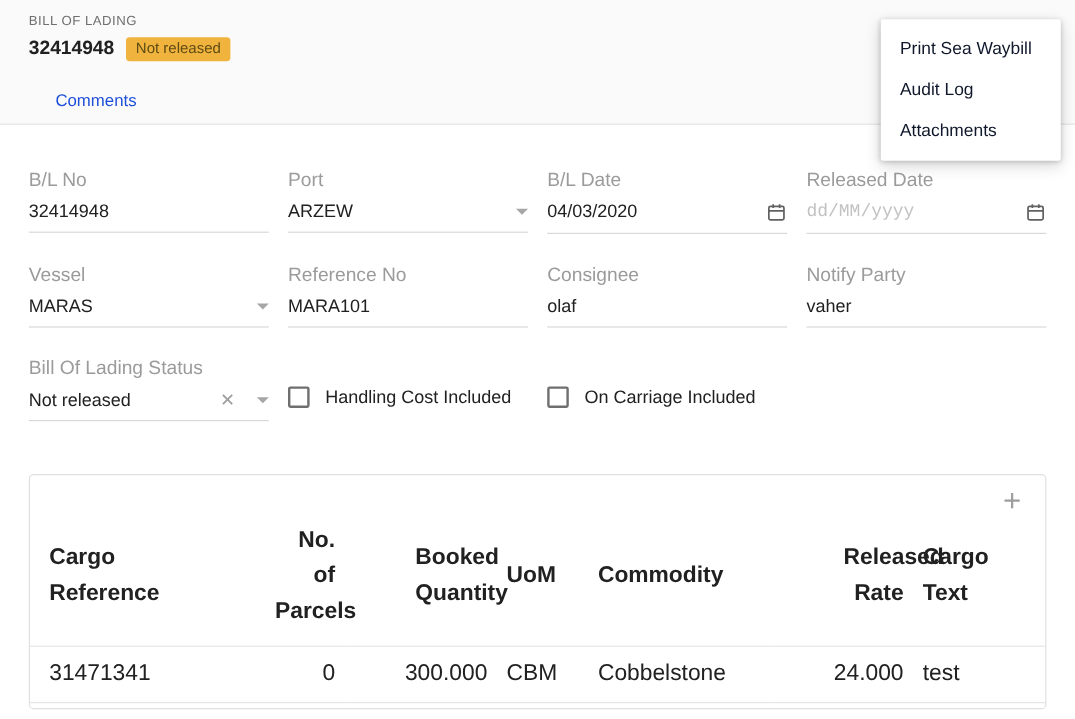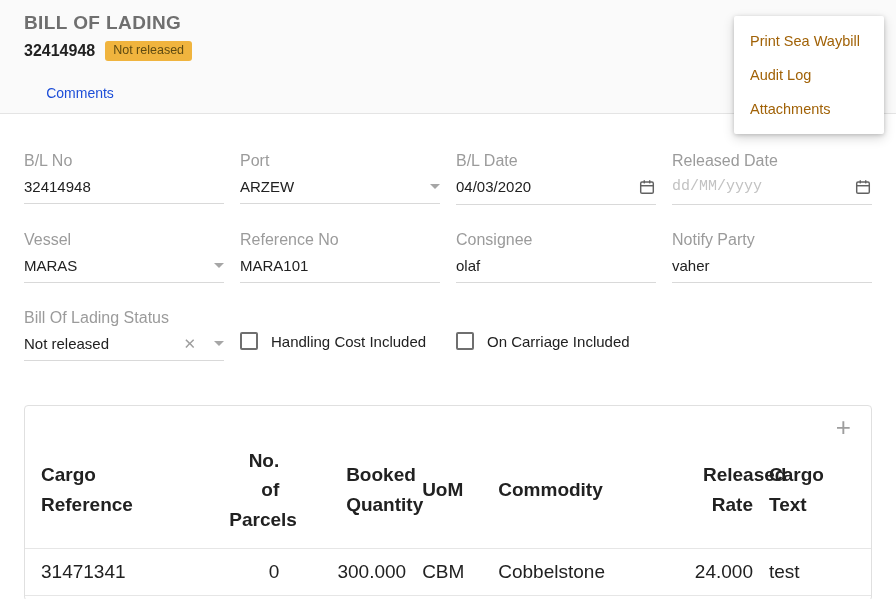--- a/index.html
+++ b/index.html
@@ -9,41 +9,41 @@
     --header-bg:#fafafa;
   }
   *{box-sizing:border-box;}
   html,body{margin:0;padding:0;}
   body{
     width:896px;height:599px;overflow:hidden;position:relative;
     font-family:"Liberation Sans", sans-serif;background:#ffffff;color:#212121;
   }
   
   .page-header{background:var(--header-bg);padding:12px 24px 10px;}
-  .section-label{font-size:19px;color:#6f6f6f;letter-spacing:.4px;margin-bottom:7px;font-weight:bold;}
+  .section-label{font-size:11px;color:#6f6f6f;letter-spacing:.4px;margin-bottom:7px;}
   .header-row{display:flex;align-items:center;gap:10px;}
   .record-id{font-size:16px;font-weight:bold;color:#212121;}
   .badge{
     background:var(--badge-bg);color:var(--badge-text);
     font-size:12.5px;padding:3px 8px;border-radius:3px;line-height:1.1;
   }
   
   .tab-bar{display:flex;background:var(--header-bg);border-bottom:1px solid #e4e4e4;}
   .tab{
     width:160px;text-align:center;padding:14px 0 11px;font-size:14px;color:#1d4ed8;
     border-bottom:2px solid transparent;margin-bottom:-1px;cursor:pointer;
   }
   .tab.active{color:#212121;border-bottom-color:var(--accent-green);}
   
   .context-menu{
     position:absolute;top:16px;right:12px;min-width:150px;background:#fff;
     box-shadow:0 1px 4px rgba(0,0,0,.18),0 4px 12px rgba(0,0,0,.16);
     border-radius:2px;padding:8px 0;z-index:20;
   }
-  .menu-item{padding:9px 16px;font-size:14.5px;color:#a16207;white-space:nowrap;cursor:pointer;}
+  .menu-item{padding:9px 16px;font-size:14.5px;color:#0f172a;white-space:nowrap;cursor:pointer;}
   
   .form-grid{
     display:grid;grid-template-columns:repeat(4,1fr);
     column-gap:16px;row-gap:26px;padding:38px 24px 0;
   }
   .field{position:relative;}
   .flabel{font-size:16px;color:#9b9b9b;margin-bottom:7px;}
   .fvalue{
     font-size:15px;color:#212121;min-height:22px;
     display:flex;align-items:center;justify-content:space-between;

